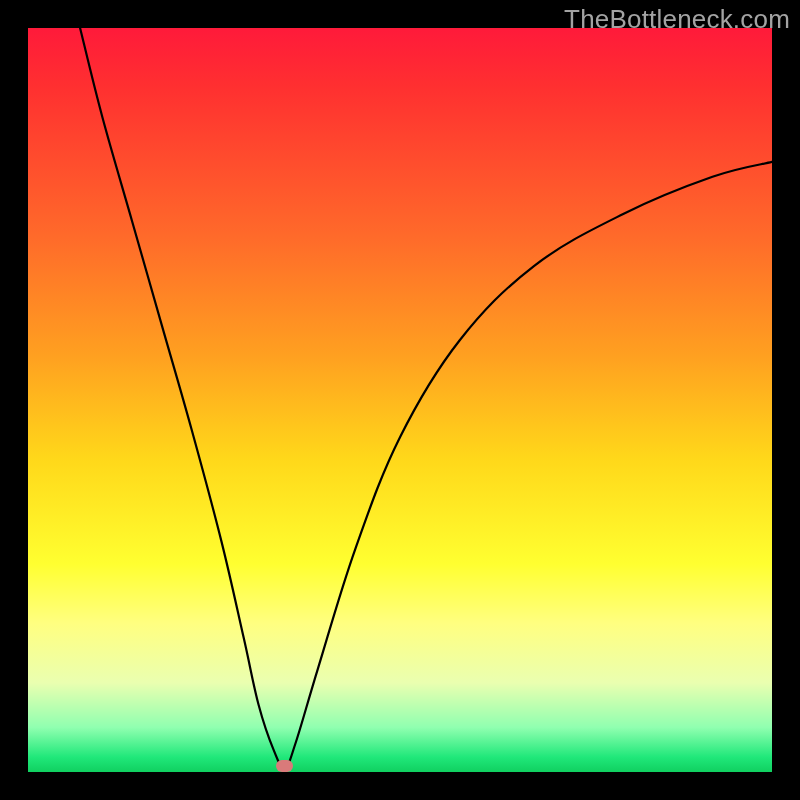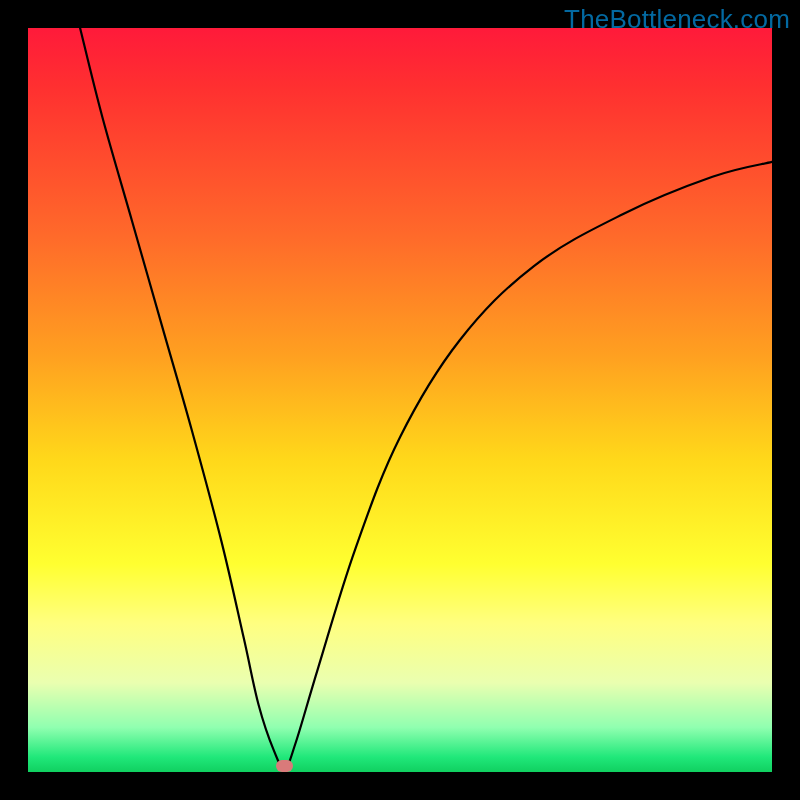--- a/index.html
+++ b/index.html
@@ -27,21 +27,21 @@
     );
   }
 
   .attribution {
     position: absolute;
     top: 4px;
     right: 10px;
     font-family: Arial, Helvetica, sans-serif;
     font-size: 26px;
     font-weight: 500;
-    color: #0369a1;
+    color: #a3a3a3;
     letter-spacing: 0.2px;
   }
 
   svg.curve {
     position: absolute;
     left: 0;
     top: 0;
     width: 744px;
     height: 744px;
     display: block;

